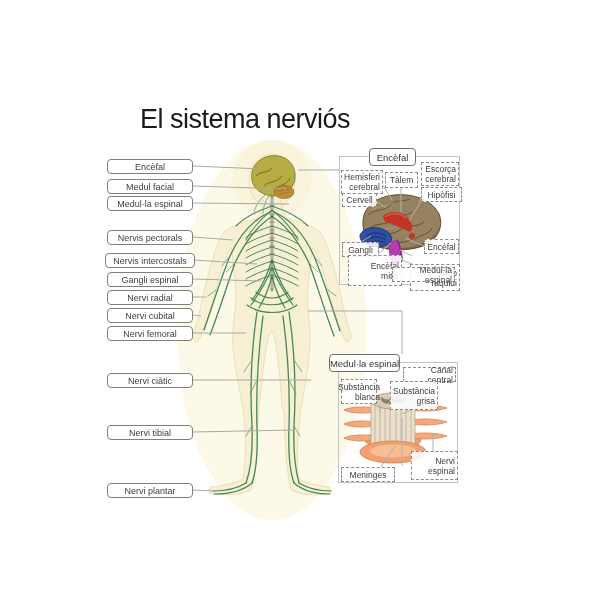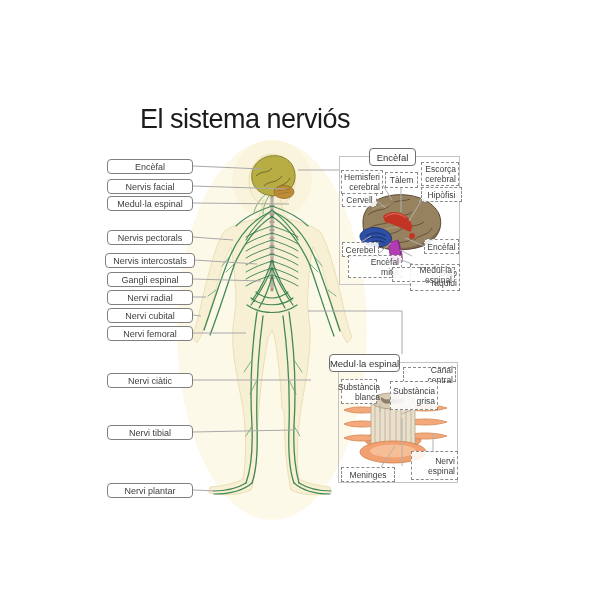--- a/index.html
+++ b/index.html
@@ -188,42 +188,42 @@
     <path d="M415,382 L415,392 L397,404"></path>
     <path d="M380,404 L380,412"></path>
     <path d="M420,406 L402,414"></path>
     <path d="M381,467 L395,446"></path>
     <path d="M402,466 L402,418"></path>
     <path d="M433,451 L433,434"></path>
   </g>
 </svg>
 
 <div class="callout" style="top:159px">Encèfal</div>
-<div class="callout" style="top:179px">Nervis facial</div>
+<div class="callout" style="top:179px">Medul facial</div>
 <div class="callout" style="top:196px">Medul·la espinal</div>
 <div class="callout" style="top:230px">Nervis pectorals</div>
 <div class="callout" style="top:253px;left:105px;width:90px">Nervis intercostals</div>
 <div class="callout" style="top:272px">Gangli espinal</div>
 <div class="callout" style="top:290px">Nervi radial</div>
 <div class="callout" style="top:308px">Nervi cubital</div>
 <div class="callout" style="top:326px">Nervi femoral</div>
 <div class="callout" style="top:373px">Nervi ciàtic</div>
 <div class="callout" style="top:425px">Nervi tibial</div>
 <div class="callout" style="top:483px">Nervi plantar</div>
 
 <div class="inset" style="left:339px;top:156px;width:121px;height:129px"></div>
 <div class="titlebox" style="left:369px;top:148px;width:47px;height:18px">Encèfal</div>
 <div class="dashed" style="left:341px;top:170px;width:42px;height:24px">Hemisferi cerebral</div>
 <div class="dashed" style="left:385px;top:172px;width:33px;height:16px">Tàlem</div>
 <div class="dashed" style="left:421px;top:162px;width:38px;height:24px">Escorça cerebral</div>
 <div class="dashed" style="left:421px;top:187px;width:41px;height:15px">Hipòfisi</div>
 <div class="dashed" style="left:342px;top:193px;width:35px;height:14px">Cervell</div>
-<div class="dashed" style="left:342px;top:242px;width:37px;height:15px">Cerebel</div>
+<div class="dashed" style="left:342px;top:242px;width:37px;height:15px">Gangli</div>
 <div class="dashed" style="left:424px;top:239px;width:35px;height:15px">Encèfal</div>
-<div class="dashed" style="left:348px;top:255px;width:54px;height:23px">Encèfal mitjà</div>
+<div class="dashed" style="left:348px;top:255px;width:54px;height:31px">Encèfal mitjà</div>
 <div class="dashed" style="left:410px;top:264px;width:50px;height:27px">Bulb raquidi</div>
 <div class="dashed" style="left:392px;top:267px;width:63px;height:15px">Medul·la espinal</div>
 
 <div class="inset" style="left:338px;top:362px;width:120px;height:121px"></div>
 <div class="titlebox" style="left:329px;top:354px;width:71px;height:18px">Medul·la espinal</div>
 <div class="dashed" style="left:403px;top:367px;width:53px;height:15px">Canal central</div>
 <div class="dashed" style="left:341px;top:379px;width:36px;height:25px">Substància blanca</div>
 <div class="dashed" style="left:390px;top:381px;width:48px;height:29px">Substància grisa</div>
 <div class="dashed" style="left:341px;top:467px;width:54px;height:15px">Meninges</div>
 <div class="dashed" style="left:411px;top:451px;width:47px;height:29px">Nervi espinal</div>

